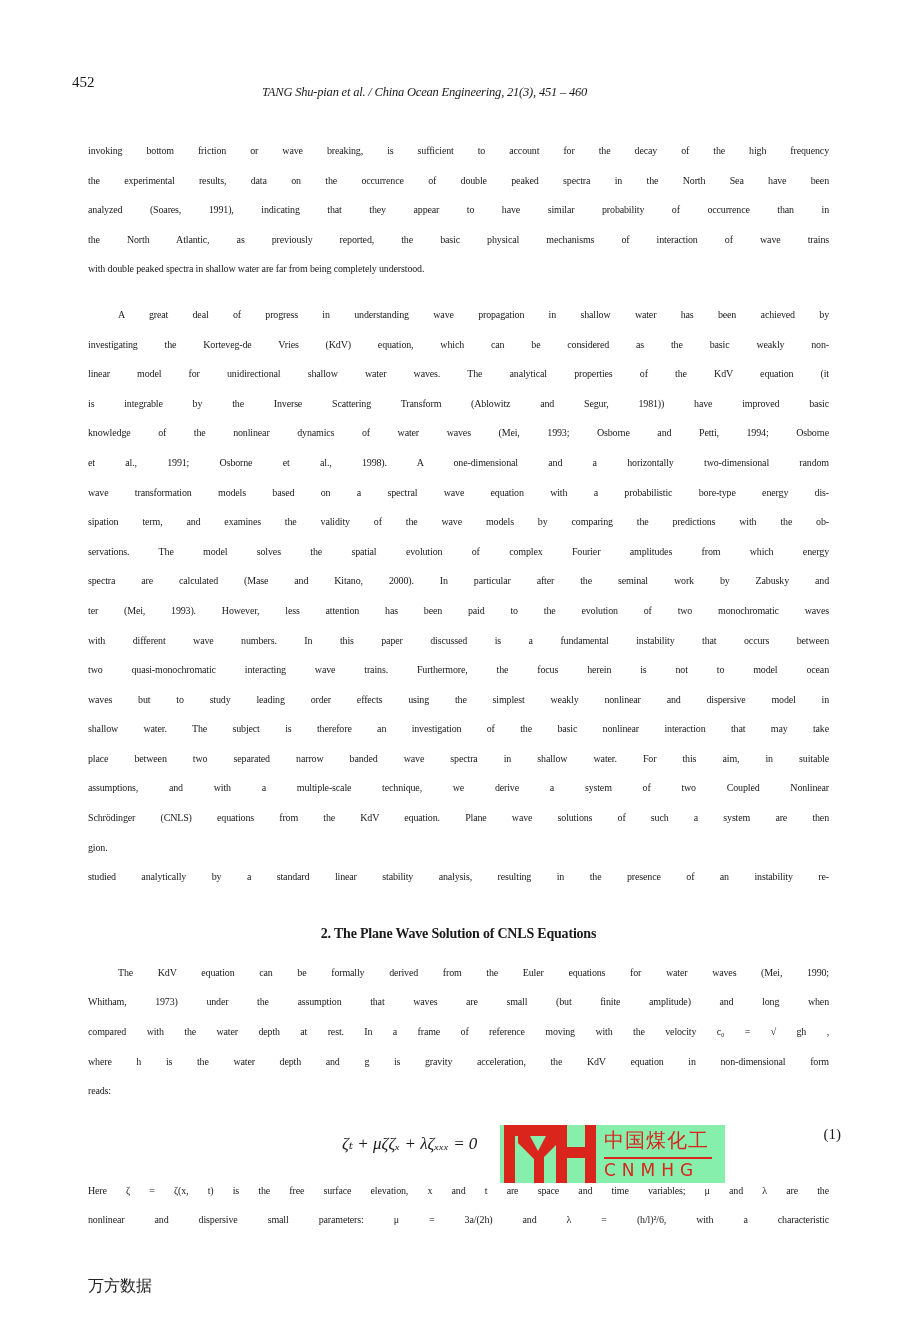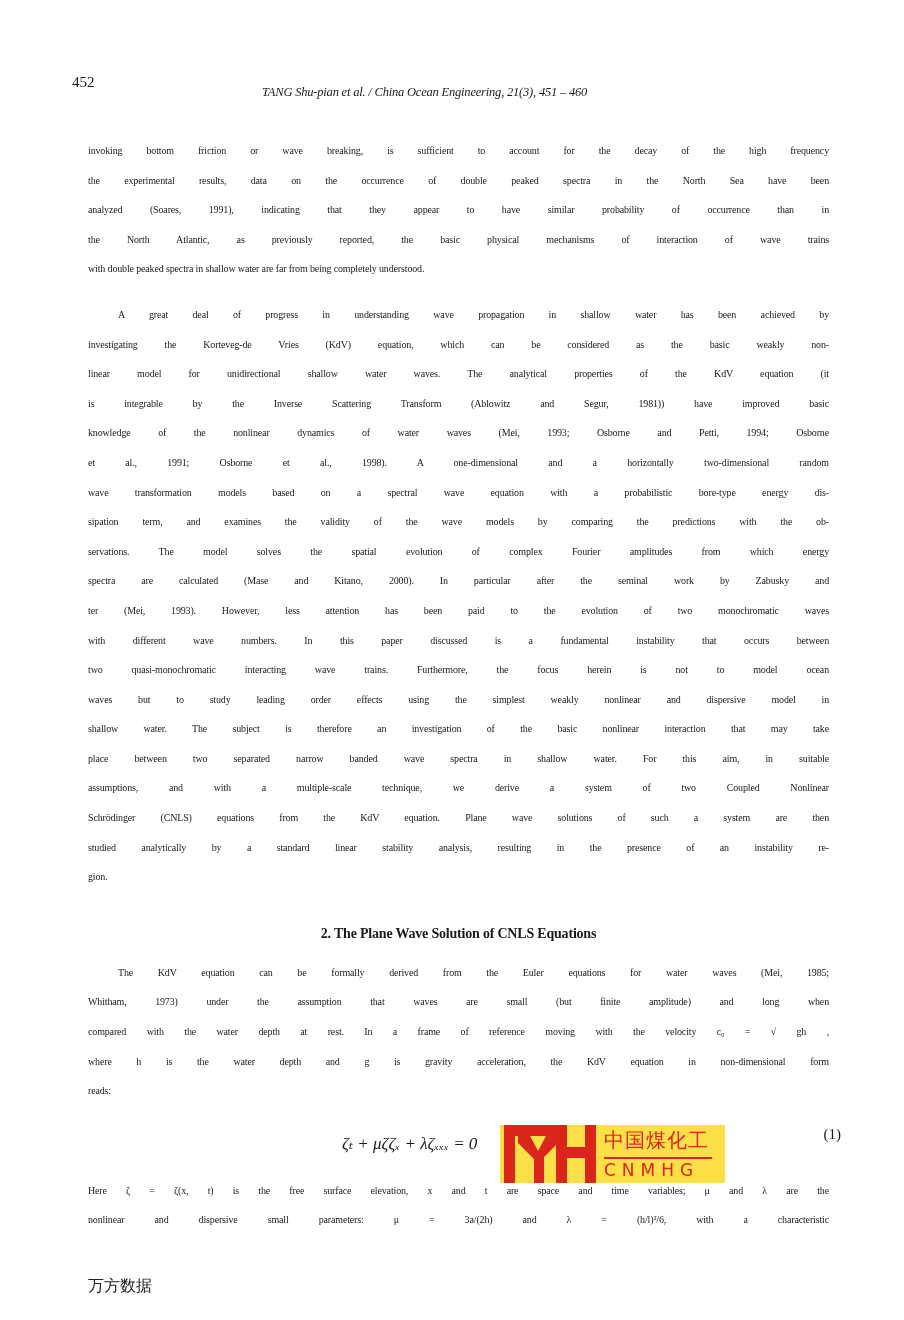--- a/index.html
+++ b/index.html
@@ -10,21 +10,21 @@
   .page-number { position: absolute; left: 0; top: 0; font-size: 15px; }
   .journal-ref { position: absolute; left: 190px; top: 1px; font-style: italic; font-size: 12.5px; letter-spacing: -0.2px; margin-top: 10px; }
   .body { position: absolute; left: 72px; top: 120px; width: 773px; }
   .para { font-size: 10px; line-height: 29.6px; text-align: justify; margin: 16px; letter-spacing: -0.15px; }
   .line { display: block; text-align: justify; text-align-last: justify; white-space: nowrap; }
   .line.last { text-align-last: left; }
   .section-title { font-weight: bold; text-align: center; font-size: 14px; margin: 34px 0 14px 0; letter-spacing: -0.2px; }
   .equation-row { position: relative; height: 38px; }
   .equation { position: absolute; left: 270px; top: 11px; font-style: italic; font-size: 17px; }
   .eq-number { position: absolute; right: 4px; top: 4px; font-size: 15px; }
-  .watermark-logo { position: absolute; left: 500px; top: 1125px; width: 225px; height: 58px; background: #fde047; }
+  .watermark-logo { position: absolute; left: 500px; top: 1125px; width: 225px; height: 58px; background: #86efac; }
   .logo-mark { position: absolute; left: 4px; top: 0; width: 92px; height: 58px; }
   .logo-cn { position: absolute; left: 104px; top: 2px; font-family: "DejaVu Sans", sans-serif; font-size: 20px; color: #d9251c; letter-spacing: 1px; }
   .logo-rule { position: absolute; left: 104px; top: 32px; width: 108px; height: 2px; background: #d9251c; }
   .logo-en { position: absolute; left: 104px; top: 35px; font-family: "DejaVu Sans", sans-serif; font-size: 17px; color: #d9251c; letter-spacing: 6px; }
   .footer-source { position: absolute; left: 88px; top: 1276px; font-family: "DejaVu Sans", sans-serif; font-size: 16px; color: #222; }
 </style>
 </head>
 <body>
 
 <div class="page">
@@ -56,28 +56,28 @@
       <span class="line">servations. The model solves the spatial evolution of complex Fourier amplitudes from which energy</span>
       <span class="line">spectra are calculated (Mase and Kitano, 2000). In particular after the seminal work by Zabusky and</span>
       <span class="line">ter (Mei, 1993). However, less attention has been paid to the evolution of two monochromatic waves</span>
       <span class="line">with different wave numbers. In this paper discussed is a fundamental instability that occurs between</span>
       <span class="line">two quasi-monochromatic interacting wave trains. Furthermore, the focus herein is not to model ocean</span>
       <span class="line">waves but to study leading order effects using the simplest weakly nonlinear and dispersive model in</span>
       <span class="line">shallow water. The subject is therefore an investigation of the basic nonlinear interaction that may take</span>
       <span class="line">place between two separated narrow banded wave spectra in shallow water. For this aim, in suitable</span>
       <span class="line">assumptions, and with a multiple-scale technique, we derive a system of two Coupled Nonlinear</span>
       <span class="line">Schrödinger (CNLS) equations from the KdV equation. Plane wave solutions of such a system are then</span>
+      <span class="line last">gion.</span>
       <span class="line">studied analytically by a standard linear stability analysis, resulting in the presence of an instability re-</span>
-      <span class="line last">gion.</span>
     </p>
 
     <div class="section-title">2.  The Plane Wave Solution of CNLS Equations</div>
 
     <p class="para">
-      <span class="line" style="padding-left:30px">The KdV equation can be formally derived from the Euler equations for water waves (Mei, 1985;</span>
+      <span class="line" style="padding-left:30px">The KdV equation can be formally derived from the Euler equations for water waves (Mei, 1990;</span>
       <span class="line">Whitham, 1973) under the assumption that waves are small (but finite amplitude) and long when</span>
       <span class="line">compared with the water depth at rest. In a frame of reference moving with the velocity c₀ = √ gh ,</span>
       <span class="line">where h is the water depth and g is gravity acceleration, the KdV equation in non-dimensional form</span>
       <span class="line last">reads:</span>
     </p>
 
     <div class="equation-row">
       <span class="equation">ζₜ + μζζₓ + λζₓₓₓ = 0</span>
       <span class="eq-number">(1)</span>
     </div>

